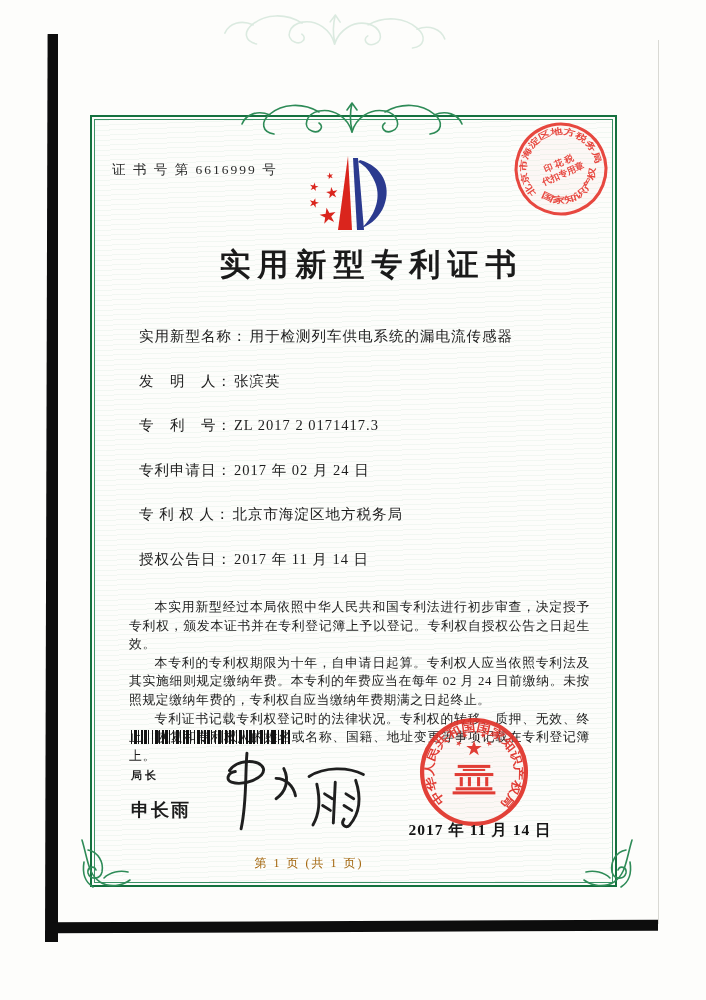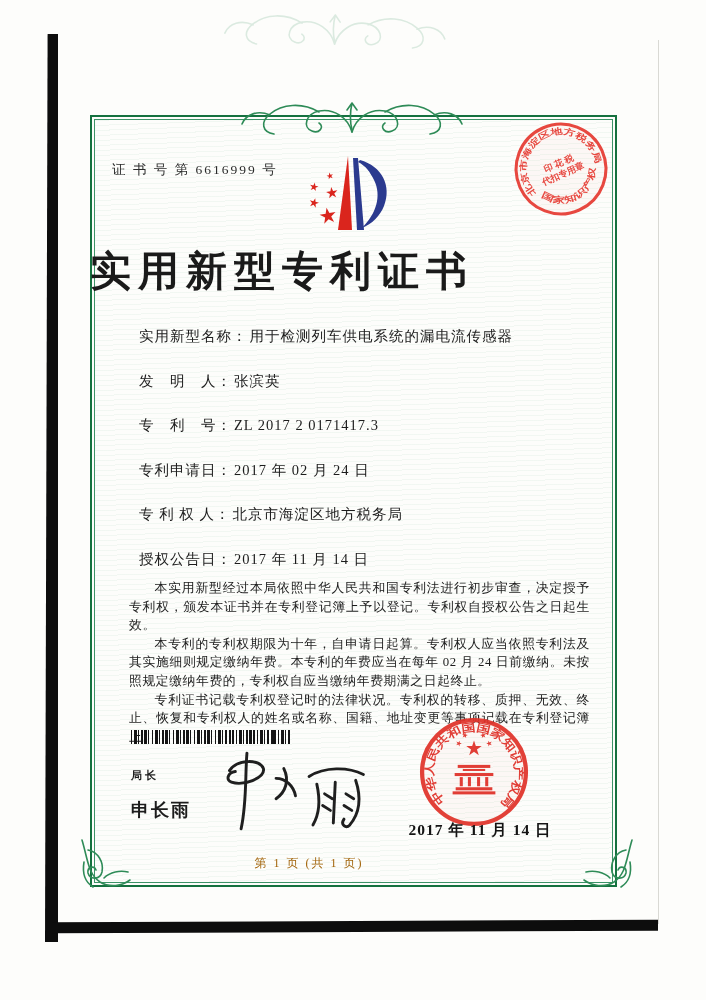--- a/index.html
+++ b/index.html
@@ -19,28 +19,28 @@
     background:repeating-linear-gradient(178deg,rgba(90,170,125,0.07) 0px,rgba(90,170,125,0.07) 1px,rgba(255,255,255,0) 1px,rgba(255,255,255,0) 5px);}
 
   .ornament{position:absolute;z-index:2;}
   .crest{left:222px;top:94px;}
   .crest-ghost{left:205px;top:6px;opacity:0.16;transform:rotate(1.5deg);}
   .corner-bl{left:78px;top:834px;}
   .corner-br{left:582px;top:834px;transform:scaleX(-1);}
 
   .cert-no{position:absolute;left:112px;top:161px;font-size:13.5px;letter-spacing:2px;color:#2b2b2b;z-index:2;}
   .logo{position:absolute;left:300px;top:148px;z-index:2;}
-  .title{position:absolute;left:90px;top:244px;width:563px;text-align:left;
-    font-size:41px;font-weight:bold;letter-spacing:7px;color:#1a1a1a;z-index:2;}
+  .title{position:absolute;left:90px;top:244px;width:563px;text-align:center;
+    font-size:31px;font-weight:bold;letter-spacing:7px;color:#1a1a1a;z-index:2;}
 
   .fields{position:absolute;left:131px;top:327px;width:470px;z-index:2;}
   .field-row{height:19px;margin-bottom:25.5px;font-size:14.5px;letter-spacing:1px;color:#1c1c1c;white-space:nowrap;margin-left:8px;}
   .field-label{margin-right:2px;}
 
-  .paragraphs{position:absolute;left:129px;top:579px;width:461px;z-index:2;
+  .paragraphs{position:absolute;left:129px;top:598px;width:461px;z-index:2;
     font-size:12.8px;line-height:18.6px;letter-spacing:0.6px;color:#1c1c1c;text-align:justify;}
   .paragraphs p{margin:0;text-indent:2em;}
 
   .barcode{position:absolute;left:131px;top:730px;width:161px;height:14px;z-index:2;
     background:repeating-linear-gradient(90deg,#141414 0 1.5px,transparent 1.5px 3px,#141414 3px 6px,transparent 6px 7px,#141414 7px 8px,transparent 8px 10.5px);}
 
   .signer-title{position:absolute;left:131px;top:768px;font-size:11px;font-weight:bold;letter-spacing:3px;
     font-family:"Liberation Sans",sans-serif;color:#1d1d1d;z-index:2;}
   .signer-name{position:absolute;left:131px;top:798px;font-size:18px;font-weight:bold;letter-spacing:2px;
     font-family:"Liberation Sans",sans-serif;color:#1d1d1d;z-index:2;}

